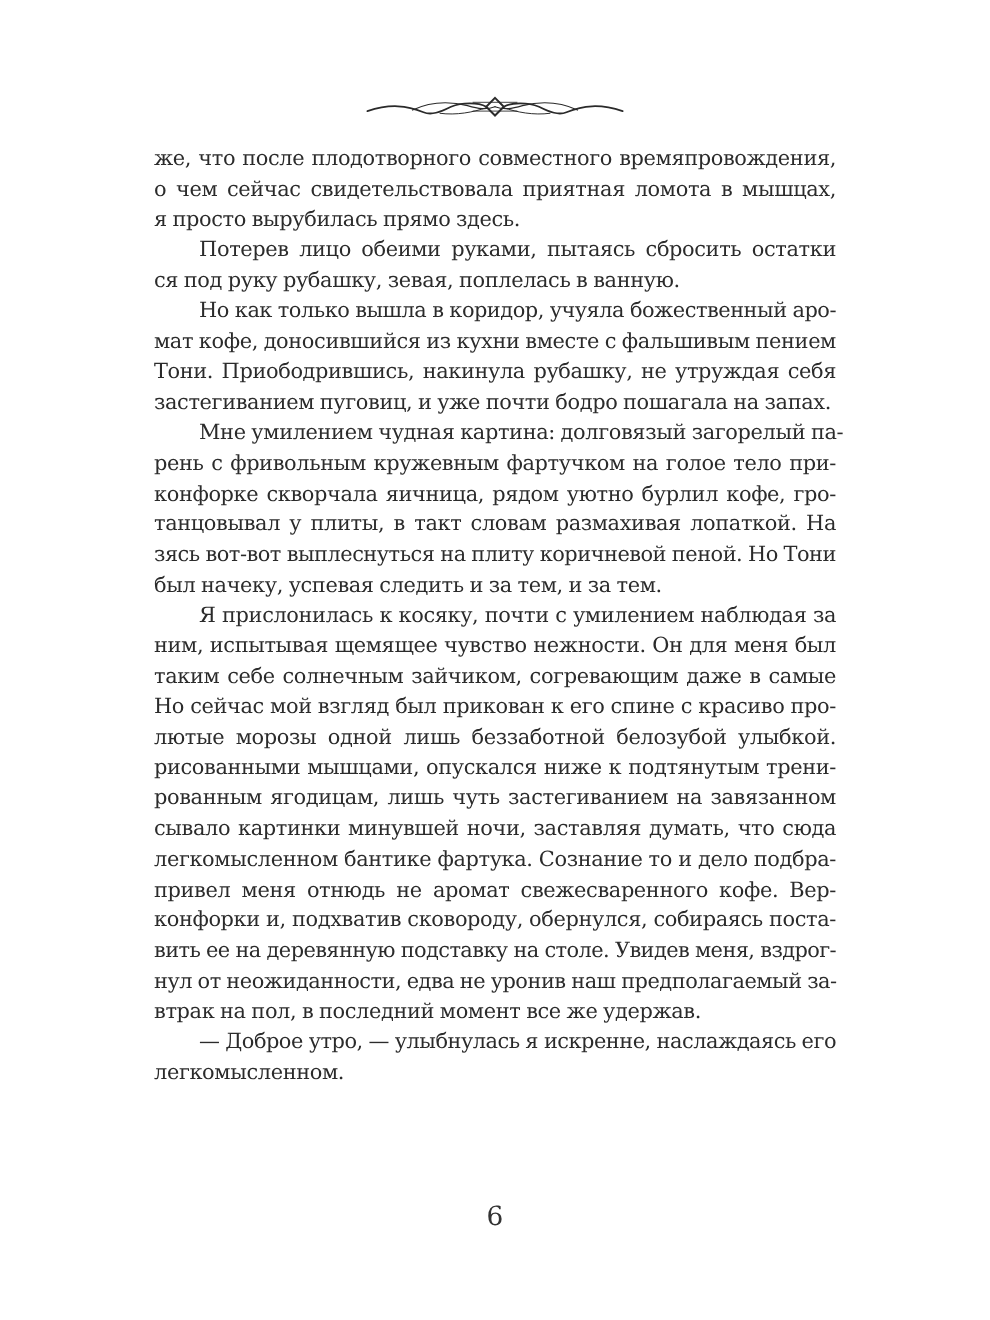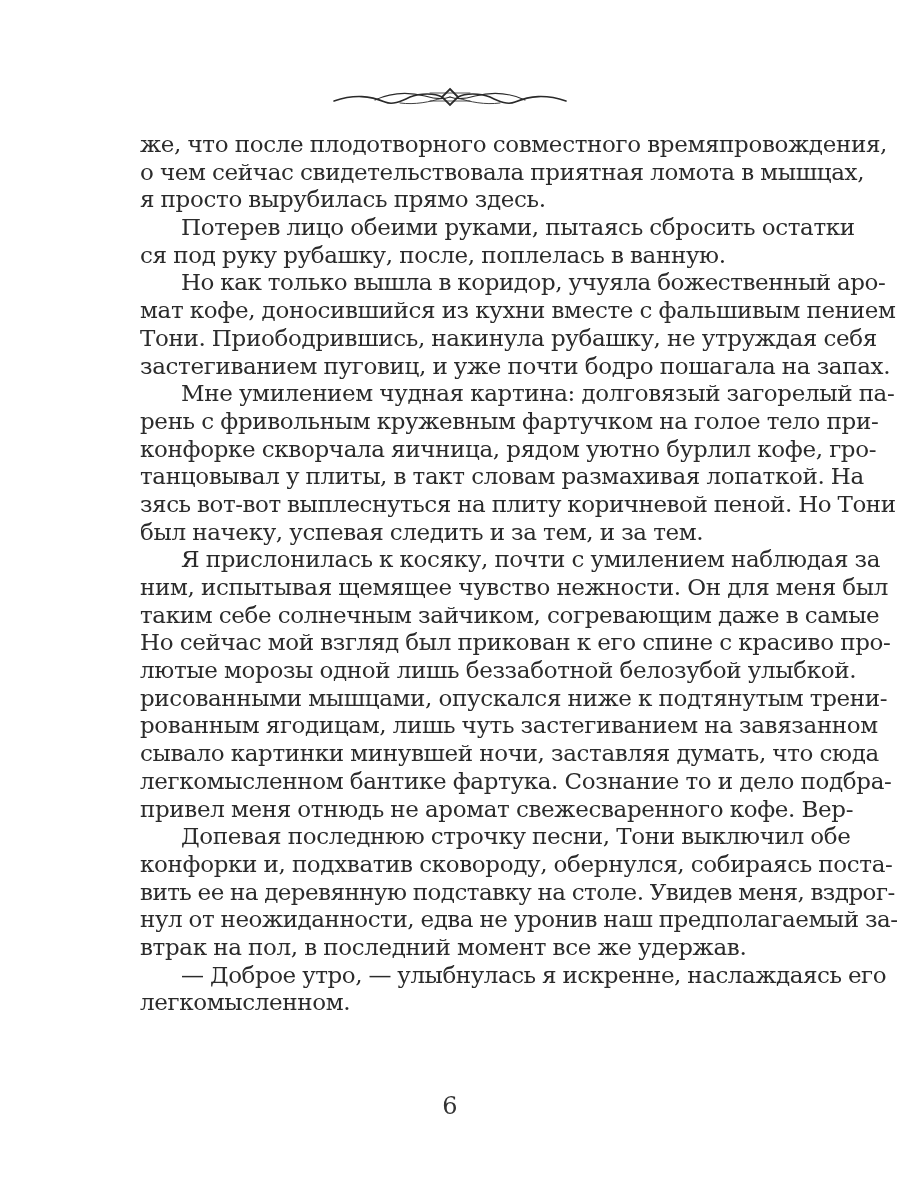--- a/index.html
+++ b/index.html
@@ -20,21 +20,21 @@
       left: 330px;
       top: 84px;
       width: 240px;
       height: 26px;
     }
     .text-block {
       position: absolute;
       left: 140px;
       top: 131px;
       width: 620px;
-      font-size: 23px;
+      font-size: 19px;
       line-height: 27.7px;
       letter-spacing: -0.35px;
       word-spacing: -0.5px;
     }
     .line {
       display: block;
       white-space: nowrap;
       text-align: justify;
       text-align-last: justify;
       height: 27.7px;
@@ -74,21 +74,21 @@
 </svg>
 
 <div class="text-block" id="text-block">
     <div>
       <span class="line">же, что после плодотворного совместного времяпровождения,</span>
       <span class="line">о чем сейчас свидетельствовала приятная ломота в мышцах,</span>
       <span class="line last">я просто вырубилась прямо здесь.</span>
     </div>
     <div>
       <span class="line indent">Потерев лицо обеими руками, пытаясь сбросить остатки</span>
-      <span class="line last">ся под руку рубашку, после, поплелась в ванную.</span>
+      <span class="line last">ся под руку рубашку, зевая, поплелась в ванную.</span>
     </div>
     <div>
       <span class="line indent" style="letter-spacing: -0.45px;">Но как только вышла в коридор, учуяла божественный аро-</span>
       <span class="line">мат кофе, доносившийся из кухни вместе с фальшивым пением</span>
       <span class="line">Тони. Приободрившись, накинула рубашку, не утруждая себя</span>
       <span class="line last">застегиванием пуговиц, и уже почти бодро пошагала на запах.</span>
     </div>
     <div>
       <span class="line indent">Мне умилением чудная картина: долговязый загорелый па-</span>
       <span class="line">рень с фривольным кружевным фартучком на голое тело при-</span>
@@ -103,21 +103,20 @@
       <span class="line">таким себе солнечным зайчиком, согревающим даже в самые</span>
       <span class="line">Но сейчас мой взгляд был прикован к его спине с красиво про-</span>
       <span class="line">лютые морозы одной лишь беззаботной белозубой улыбкой.</span>
       <span class="line">рисованными мышцами, опускался ниже к подтянутым трени-</span>
       <span class="line">рованным ягодицам, лишь чуть застегиванием на завязанном</span>
       <span class="line">сывало картинки минувшей ночи, заставляя думать, что сюда</span>
       <span class="line">легкомысленном бантике фартука. Сознание то и дело подбра-</span>
       <span class="line">привел меня отнюдь не аромат свежесваренного кофе. Вер-</span>
     </div>
     <div>
-      <span class="line indent">Допевая последнюю строчку песни, Тони выключил обе</span>
       <span class="line">конфорки и, подхватив сковороду, обернулся, собираясь поста-</span>
       <span class="line" style="letter-spacing: -0.55px;">вить ее на деревянную подставку на столе. Увидев меня, вздрог-</span>
       <span class="line" style="letter-spacing: -0.45px;">нул от неожиданности, едва не уронив наш предполагаемый за-</span>
       <span class="line last">втрак на пол, в последний момент все же удержав.</span>
     </div>
     <div>
       <span class="line indent" style="letter-spacing: -0.45px;">— Доброе утро, — улыбнулась я искренне, наслаждаясь его</span>
       <span class="line last">легкомысленном.</span>
     </div>
   </div>

